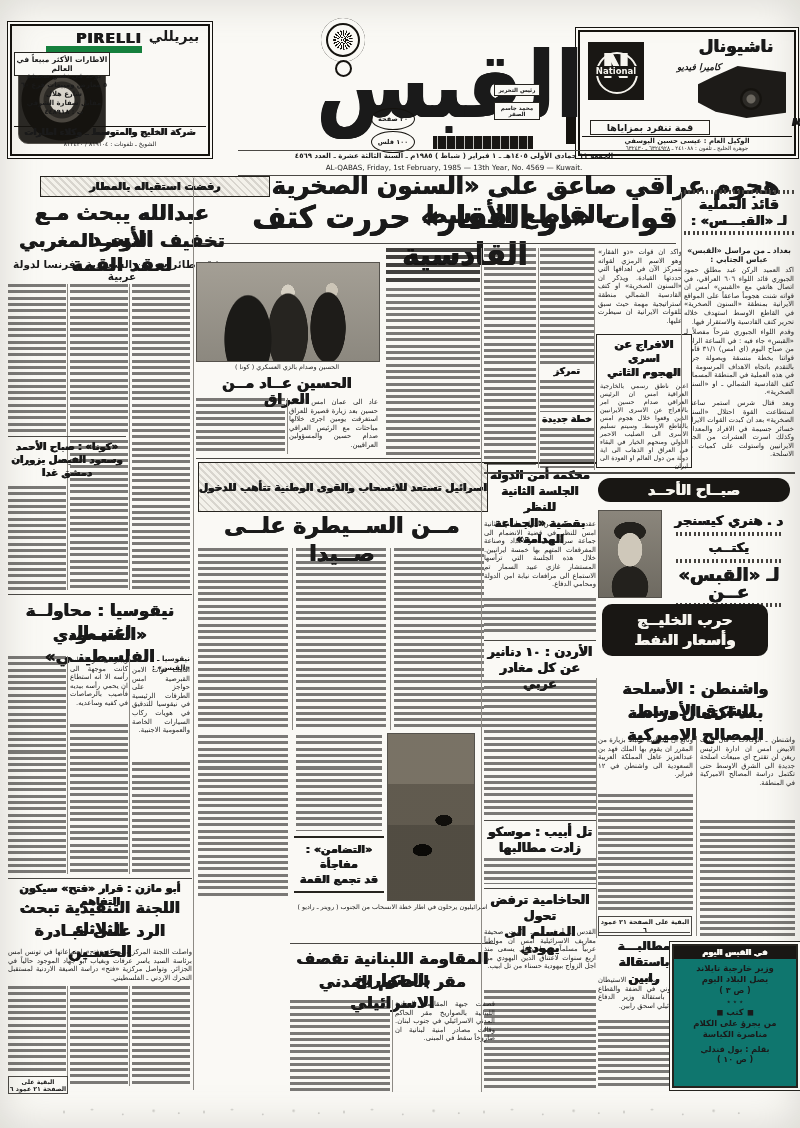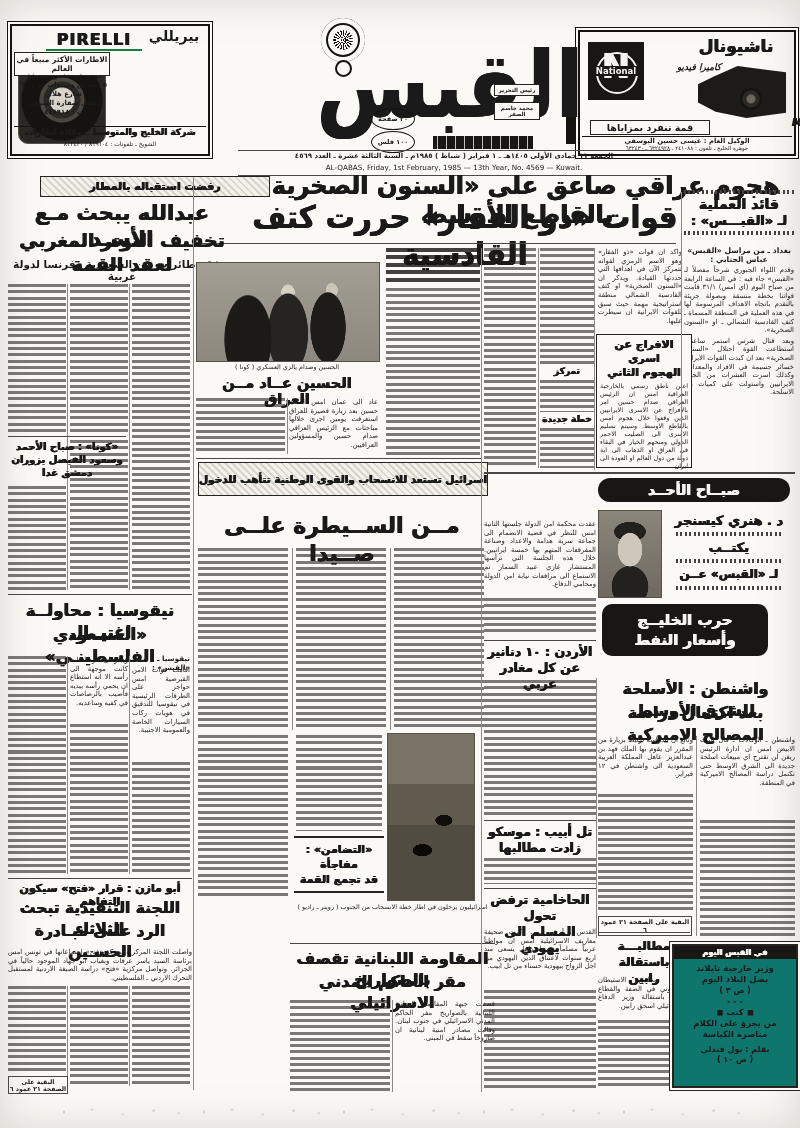--- a/index.html
+++ b/index.html
@@ -35,21 +35,21 @@
      radial-gradient(3px 3px at 74% 45%,rgba(60,58,52,.4),transparent 70%),
      radial-gradient(2px 2px at 92% 55%,rgba(60,58,52,.5),transparent 70%);}
 </style>
 </head>
 <body>
 
 <div id="page">
 
   <div class="abs" style="left:10px;top:24px;width:196px;height:128px;border:2px solid #15130f;box-shadow:0 0 0 2px #faf9f5,0 0 0 3px #15130f;">
     <div class="abs ctr b" style="right:4px;top:2px;width:60px;font-size:14px;">بيريللي</div>
-    <div class="abs ctr blk" style="right:66px;top:4px;width:96px;font-size:16px;letter-spacing:1px;border-bottom:2px solid #15803d;">PIRELLI</div>
+    <div class="abs ctr blk" style="right:66px;top:4px;width:96px;font-size:14px;letter-spacing:1px;border-bottom:7px solid #15803d;text-align:right;">PIRELLI</div>
     <div class="abs photo" style="left:6px;top:30px;width:86px;height:86px;border-radius:10px;background:
       radial-gradient(circle at 50% 50%, #d8d4cb 0 12px, #2a2824 13px 18px, #4a463f 19px 22px, #15130f 23px 40px, #2a2824 41px 100%);"></div>
     <div class="abs box ctr b" style="right:98px;top:26px;width:92px;font-size:7.5px;padding:2px 1px;">الاطارات الأكثر مبيعاً في العالم</div>
     <div class="abs ctr b" style="right:96px;top:46px;width:96px;font-size:6.8px;line-height:9px;">
       <div>يوجد في نفس صحيفة</div>
       <div>٥ معارض ومبيعات فرع ٦٠ شارع هلال</div>
       <div>مقابل سفارة الشرقي</div>
       <div>ت : ٤٤٨٩١٨</div>
     </div>
     <div class="abs ctr blk" style="left:2px;right:2px;top:100px;font-size:9px;border-top:1px solid #15130f;">شركة الخليج والمتوسط ـ وكلاء اطارات</div>
@@ -98,20 +98,21 @@
     <div class="ctr blk" style="font-size:14px;line-height:17px;margin-top:2px;">قائد العملية</div>
     <div class="ctr blk" style="font-size:13px;line-height:16px;">لـ «القبـــس» :</div>
     <div class="hatch" style="margin-top:2px;"></div>
   </div>
 
   <div class="hr abs" style="left:196px;top:243px;width:480px;"></div>
 
   <div class="abs" style="left:684px;top:246px;width:110px;height:224px;">
     <div class="ctr b" style="font-size:7.6px;">بغداد ـ من مراسل «القبس»</div>
     <div class="ctr b" style="font-size:7.6px;margin-bottom:2px;">عباس الجنابي :</div>
+    <div class="jst lead">اكد العميد الركن عبد مطلق حمود الجبوري قائد اللواء ٦٠٦ العراقي، في اتصال هاتفي مع «القبس» امس ان قواته شنت هجوماً صاعقاً على المواقع الايرانية بمنطقة «السنون الصخرية» في القاطع الاوسط استهدف خلاله تحرير كتف القادسية والاستقرار فيها.</div>
     <div class="jst lead" style="margin-top:2px;">وقدم اللواء الجبوري شرحاً مفصلاً لـ «القبس» جاء فيه : في الساعة الرابعة من صباح اليوم (اي امس) ٣١/١ قامت قواتنا بخطة منسقة وبصولة جريئة بالتقدم باتجاه الاهداف المرسومة لها في هذه العملية في المنطقة المسماة ـ كتف القادسية الشمالي ـ او «السنون الصخرية».</div>
     <div class="jst lead" style="margin-top:2px;">وبعد قتال شرس استمر ساعتين استطاعت القوة احتلال «السنون الصخرية» بعد ان كبدت القوات الايرانية خسائر جسيمة في الافراد والمعدات، وكذلك اسرت العشرات من الجنود الايرانيين واستولت على كميات من الاسلحة.</div>
   </div>
 
   <div class="abs jst lead" style="left:598px;top:248px;width:84px;height:84px;overflow:hidden;">واكد ان قوات «ذو الفقار» وهو الاسم الرمزي لقواته تتمركز الآن في اهدافها التي حددتها القيادة. ويذكر ان «السنون الصخرية» او كتف القادسية الشمالي منطقة استراتيجية مهمة حيث سبق للقوات الايرانية ان سيطرت عليها.</div>
 
   <div class="abs box" style="left:596px;top:334px;width:88px;height:126px;padding:3px;">
     <div class="ctr blk" style="font-size:11px;line-height:14px;">الافراج عن اسرى</div>
     <div class="ctr blk" style="font-size:11px;line-height:14px;margin-bottom:2px;">الهجوم الثاني</div>
     <div class="jst tiny">اعلن ناطق رسمي بالخارجية العراقية امس ان الرئيس العراقي صدام حسين امر بالافراج عن الاسرى الايرانيين الذين وقعوا خلال هجوم امس بالقاطع الاوسط. وسيتم تسليم الاسرى الى الصليب الاحمر الدولي ومنحهم الخيار في البقاء في العراق او الذهاب الى اية دولة من دول العالم او العودة الى ايران.</div>
@@ -152,21 +153,21 @@
       radial-gradient(11px 13px at 50% 30%, #d6d0c3 60%, transparent 62%),
       radial-gradient(10px 12px at 74% 28%, #ccc5b7 60%, transparent 62%),
       linear-gradient(#a49f95,#8c887f);"></div>
   <div class="abs ctr capt" style="left:196px;top:363px;width:182px;">الحسين وصدام بالزي العسكري ( كونا )</div>
   <div class="abs ctr blk" style="left:206px;top:375px;width:162px;font-size:14.5px;">الحسين عــاد مــن العراق</div>
   <div class="abs jst lead" style="left:289px;top:398px;width:89px;height:56px;overflow:hidden;">عاد الى عمان امس الملك حسين بعد زيارة قصيرة للعراق استغرقت يومين اجرى خلالها مباحثات مع الرئيس العراقي صدام حسين والمسؤولين العراقيين.</div>
   <div class="abs fx" style="left:196px;top:398px;width:89px;height:56px;"></div>
   <div class="vr abs" style="left:287px;top:398px;height:56px;"></div>
   <div class="hr abs" style="left:196px;top:458px;width:286px;"></div>
 
-  <div class="abs hatchbox ctr blk" style="left:198px;top:462px;width:288px;font-size:10.5px;padding:10px 0;">اسرائيل تستعد للانسحاب والقوى الوطنية تتأهب للدخول</div>
+  <div class="abs hatchbox ctr blk" style="left:198px;top:462px;width:288px;font-size:10.5px;padding:18px 0;">اسرائيل تستعد للانسحاب والقوى الوطنية تتأهب للدخول</div>
   <div class="abs ctr blk" style="left:198px;top:512px;width:288px;font-size:22px;line-height:28px;">مــن الســيطرة علــى صــيدا</div>
 
   <div class="abs fx" style="left:394px;top:548px;width:90px;height:182px;"></div>
   <div class="abs fx" style="left:296px;top:548px;width:90px;height:182px;"></div>
   <div class="abs fx" style="left:198px;top:548px;width:90px;height:182px;"></div>
   <div class="vr abs" style="left:292px;top:548px;height:182px;"></div>
   <div class="vr abs" style="left:390px;top:548px;height:182px;"></div>
 
   <div class="abs photo" style="left:387px;top:733px;width:86px;height:166px;background-image:
       linear-gradient(180deg,#b5b0a6 0 30%, #918c82 30% 55%, #7a766d 55% 100%),
@@ -182,20 +183,25 @@
 
   <div class="abs ctr capt" style="left:290px;top:903px;width:205px;">اسرائيليون يرحلون في اطار خطة الانسحاب من الجنوب ( رويتر ـ راديو )</div>
   <div class="hr abs" style="left:290px;top:943px;width:205px;"></div>
 
   <div class="abs ctr blk" style="left:290px;top:948px;width:205px;font-size:16px;line-height:21px;">المقاومة اللبنانية تقصف بالصواريخ</div>
   <div class="abs ctr blk" style="left:290px;top:971px;width:205px;font-size:16px;line-height:21px;">مقر الحاكم المدني الاسرائيلي</div>
   <div class="abs jst lead" style="left:395px;top:1000px;width:100px;height:92px;overflow:hidden;">قصفت جبهة المقاومة الوطنية اللبنانية بالصواريخ مقر الحاكم المدني الاسرائيلي في جنوب لبنان. وقالت مصادر امنية لبنانية ان صاروخاً سقط في المبنى.</div>
   <div class="abs fx" style="left:290px;top:1000px;width:100px;height:92px;"></div>
   <div class="vr abs" style="left:392px;top:1000px;height:92px;"></div>
 
+  <div class="abs ctr" style="left:484px;top:462px;width:112px;border-top:2px solid #26241f;padding-top:3px;">
+    <div class="blk" style="font-size:11.5px;line-height:16px;">محكمة أمن الدولة</div>
+    <div class="blk" style="font-size:11.5px;line-height:16px;">الجلسة الثانية للنظر</div>
+    <div class="blk" style="font-size:11.5px;line-height:16px;">بقضية «الجماعة الهدامة»</div>
+  </div>
   <div class="abs jst lead" style="left:484px;top:520px;width:112px;height:76px;overflow:hidden;">عقدت محكمة امن الدولة جلستها الثانية امس للنظر في قضية الانضمام الى جماعة سرية هدامة والاعداد وصناعة المفرقعات المتهم بها خمسة ايرانيين. خلال هذه الجلسة التي ترأسها المستشار غازي عبيد السمار تم الاستماع الى مرافعات نيابة امن الدولة ومحامي الدفاع.</div>
   <div class="abs fx" style="left:484px;top:598px;width:112px;height:38px;"></div>
   <div class="hr abs" style="left:484px;top:640px;width:112px;"></div>
 
   <div class="abs ctr" style="left:484px;top:644px;width:112px;">
     <div class="blk" style="font-size:12.5px;line-height:16px;">الأردن : ١٠ دنانير</div>
     <div class="blk" style="font-size:12.5px;line-height:16px;">عن كل مغادر عربي</div>
   </div>
   <div class="abs fx" style="left:484px;top:680px;width:112px;height:136px;"></div>
   <div class="hr abs" style="left:484px;top:820px;width:112px;"></div>
@@ -221,21 +227,21 @@
   <div class="abs photo" style="left:598px;top:510px;width:62px;height:86px;background-image:
       radial-gradient(22px 30px at 50% 45%, #cfc8ba 55%, transparent 57%),
       radial-gradient(26px 16px at 50% 24%, #23211d 60%, transparent 62%),
       radial-gradient(30px 34px at 50% 88%, #23211d 60%, transparent 62%),
       linear-gradient(#8b867c,#6e6a61);"></div>
   <div class="abs ctr" style="left:666px;top:512px;width:126px;">
     <div class="blk" style="font-size:13px;line-height:17px;">د . هنري كيسنجر</div>
     <div class="hatch" style="margin:3px 10px;"></div>
     <div class="blk" style="font-size:13px;line-height:17px;">يكتــب</div>
     <div class="hatch" style="margin:3px 10px;"></div>
-    <div class="blk" style="font-size:12px;line-height:17px;">لـ «القبس» عــن</div>
+    <div class="blk" style="font-size:18px;line-height:17px;">لـ «القبس» عــن</div>
     <div class="hatch" style="margin:3px 10px;"></div>
   </div>
   <div class="abs invbox ctr" style="left:602px;top:604px;width:166px;border-radius:10px;padding:6px 0;">
     <div class="blk" style="font-size:15px;line-height:20px;">حرب الخليــج</div>
     <div class="blk" style="font-size:15px;line-height:20px;">وأسعار النفط</div>
   </div>
 
   <div class="abs ctr blk" style="left:596px;top:678px;width:199px;font-size:16px;line-height:22px;">واشنطن : الأسلحة للشرق الأوسط</div>
   <div class="abs ctr blk" style="left:596px;top:702px;width:199px;font-size:16px;line-height:22px;">بعد اكتمال دراسة المصالح الاميركية</div>
   <div class="abs jst lead" style="left:700px;top:736px;width:95px;height:80px;overflow:hidden;">واشنطن ـ الوكالات ـ قال البيت الابيض امس ان ادارة الرئيس ريغن لن تقترح اي مبيعات اسلحة جديدة الى الشرق الاوسط حتى تكتمل دراسة المصالح الاميركية في المنطقة.</div>

